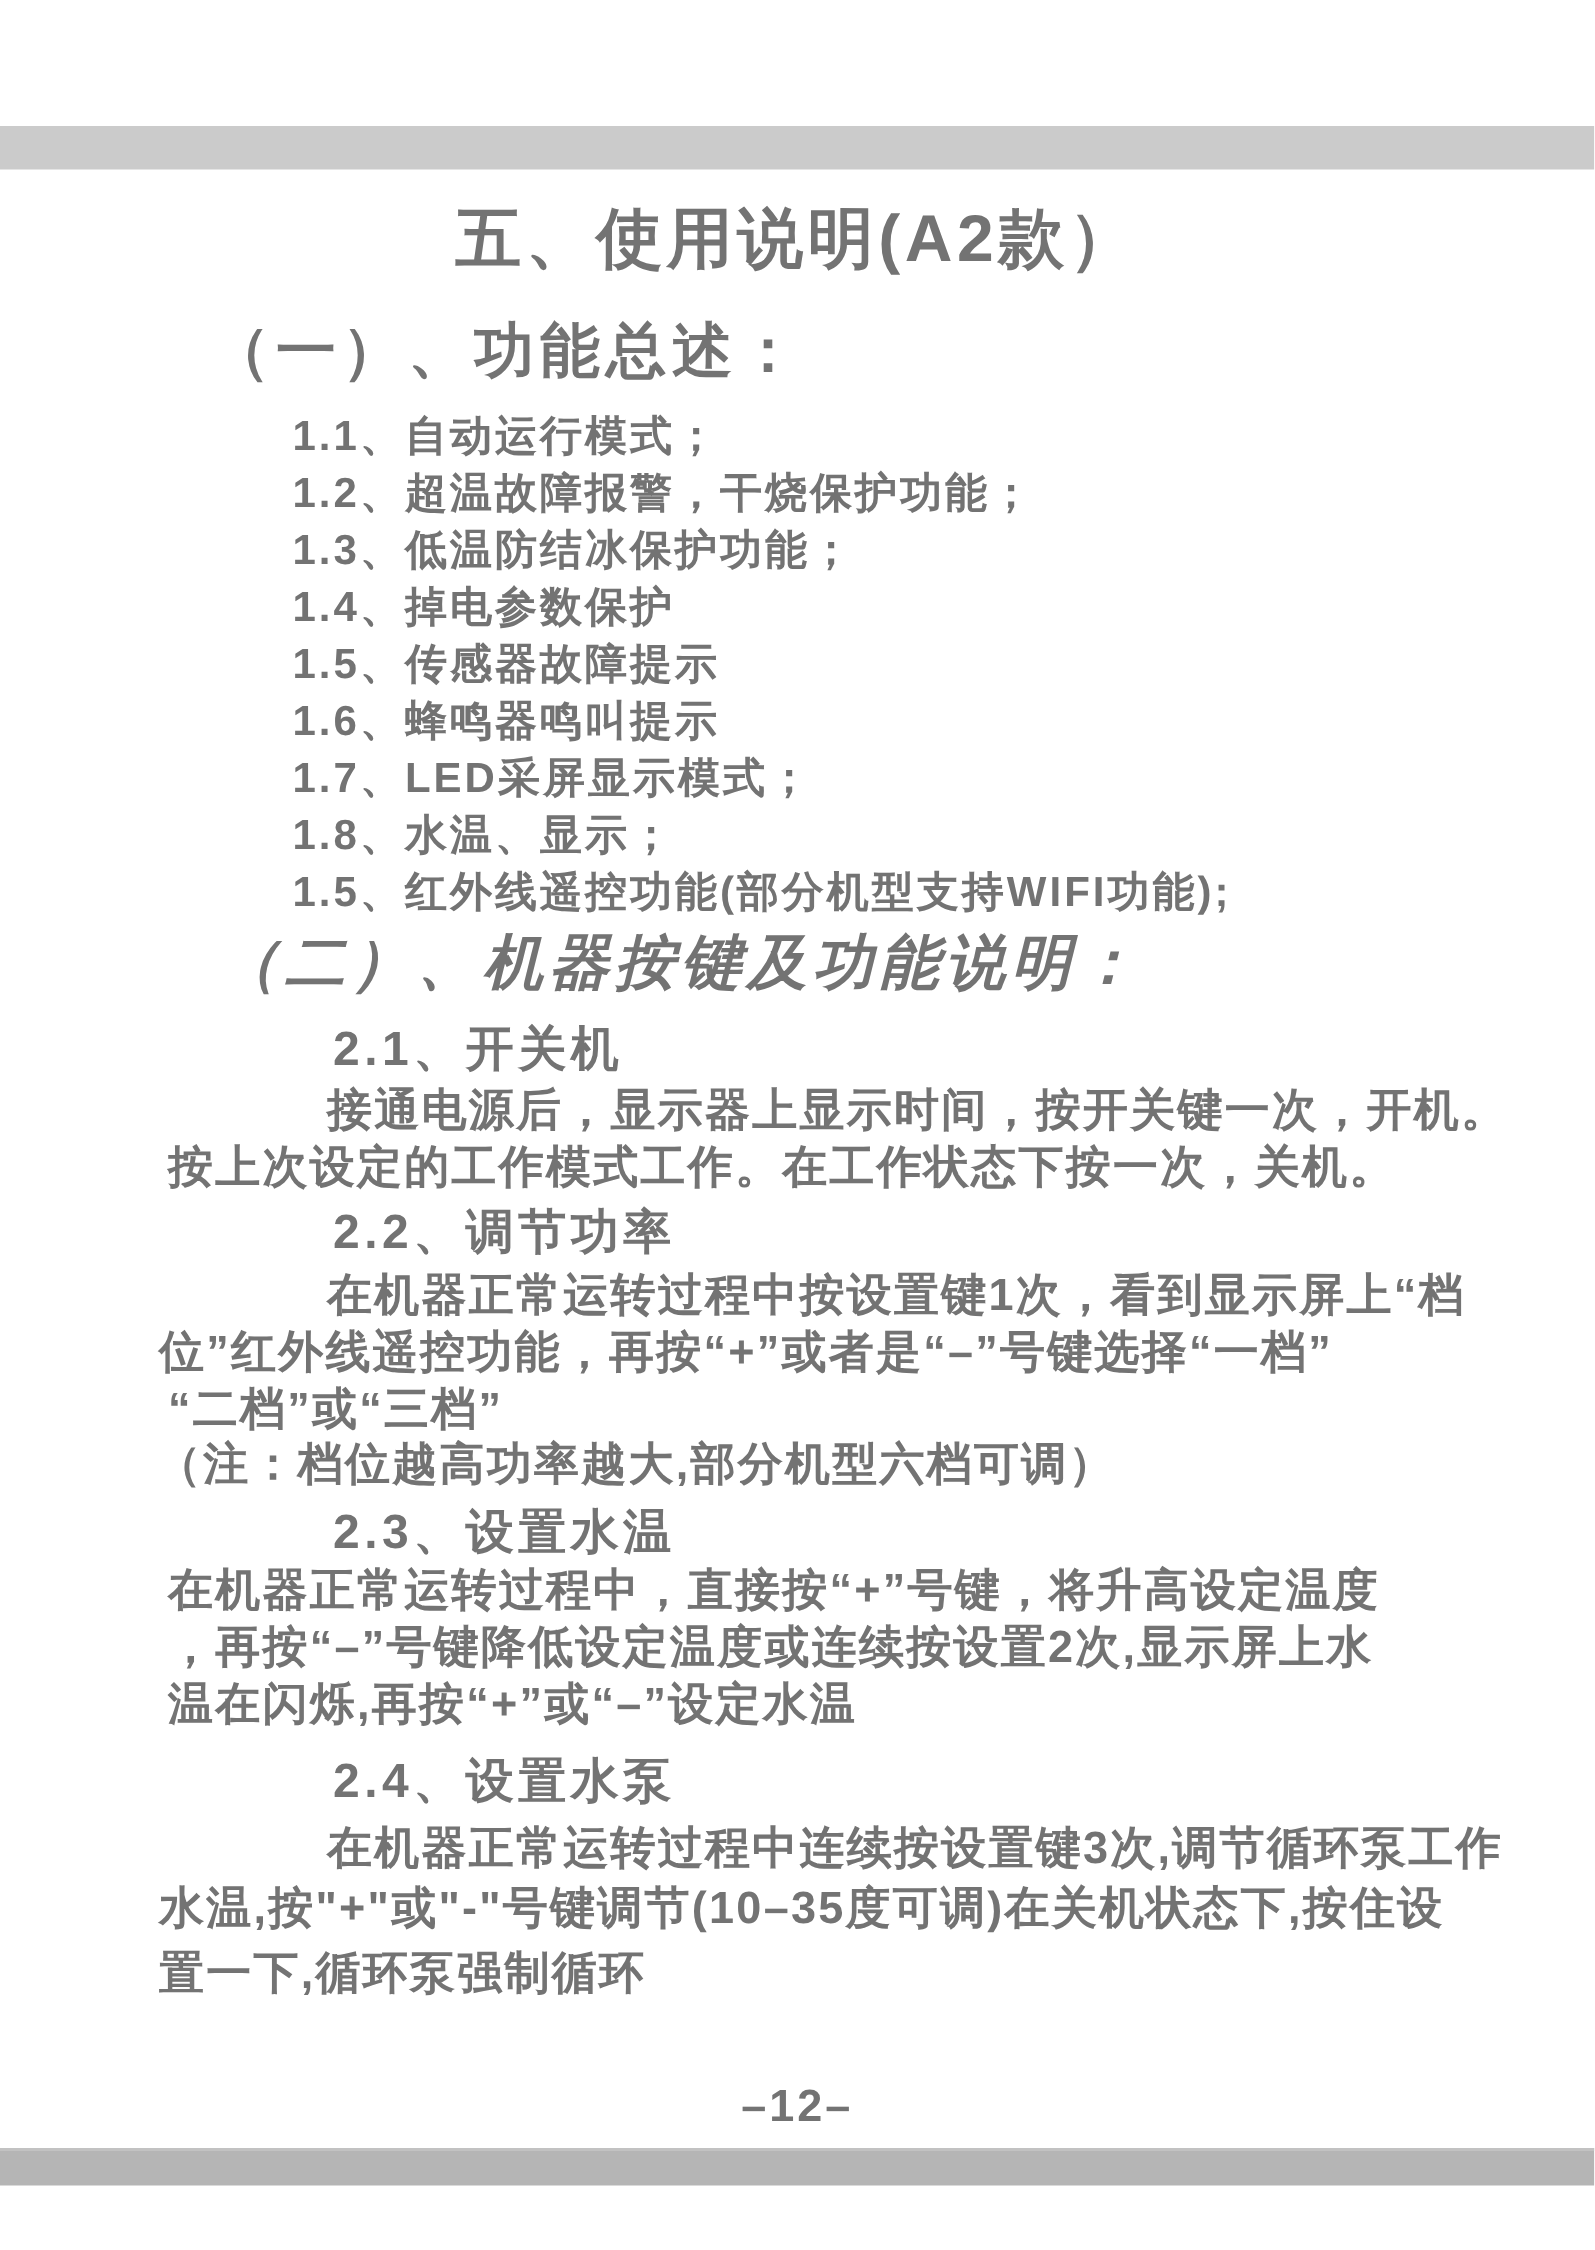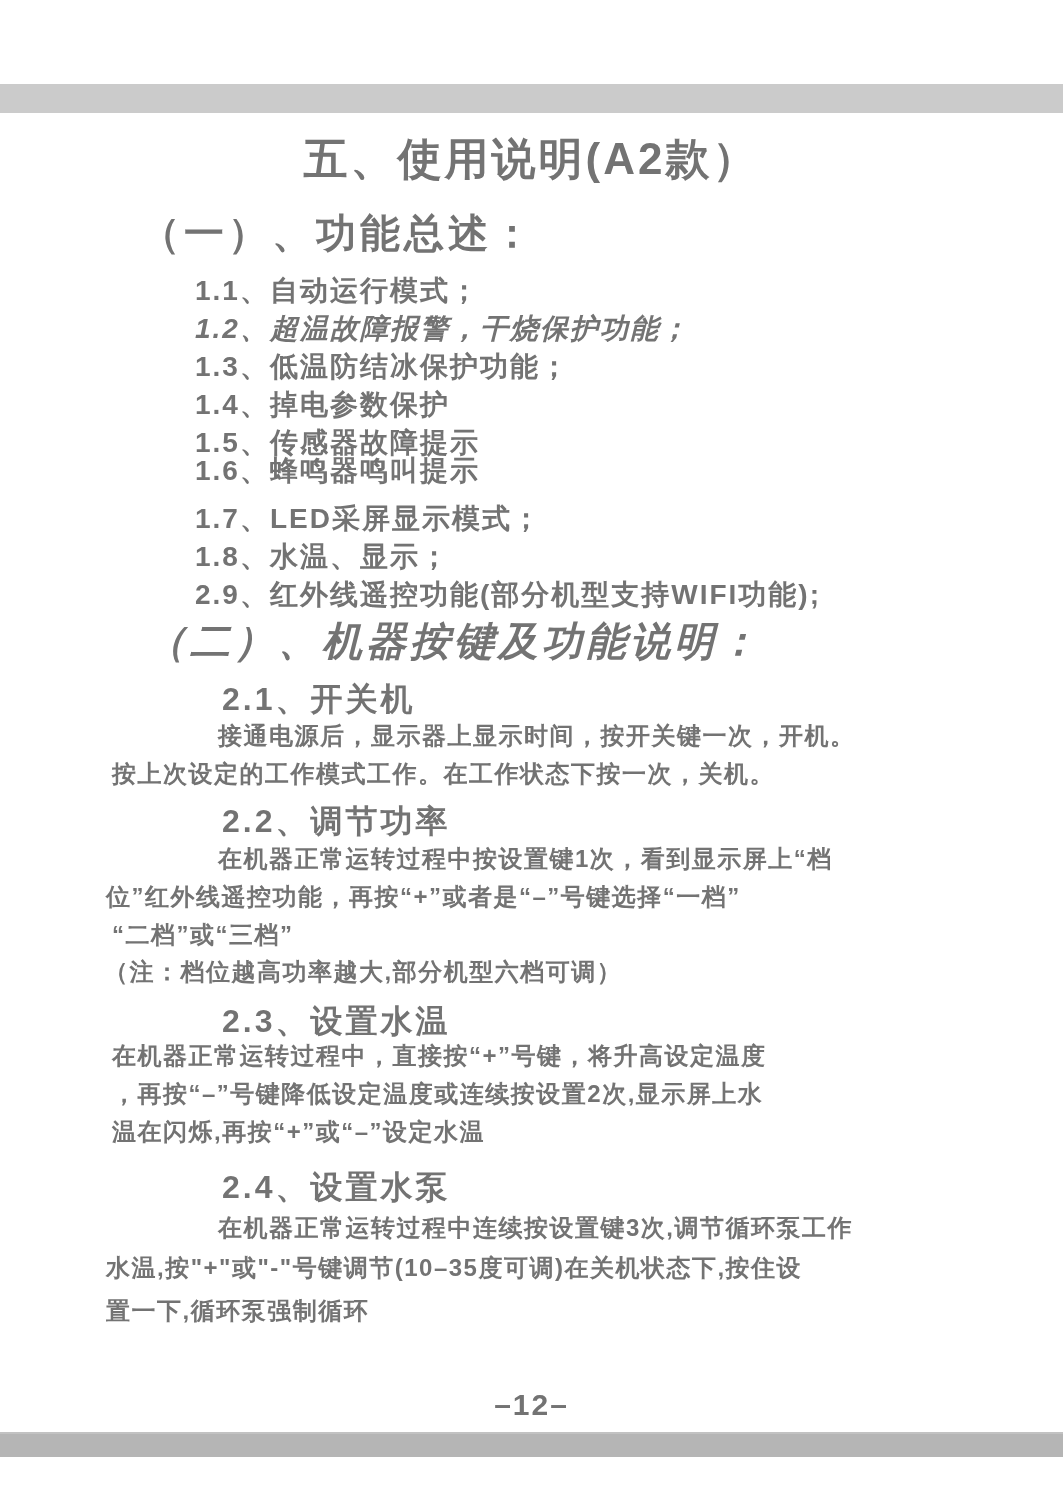--- a/index.html
+++ b/index.html
@@ -60,21 +60,21 @@
   }
   .h3 {
     position: absolute;
     left: 222px;
     font-size: 32px;
     letter-spacing: 3px;
     white-space: nowrap;
   }
   .ln {
     position: absolute;
-    font-size: 24px;
+    font-size: 30px;
     letter-spacing: 1.5px;
     white-space: nowrap;
   }
   .page-number {
     position: absolute;
     top: 1388px;
     left: 0;
     width: 100%;
     text-align: center;
     font-size: 30px;
@@ -86,28 +86,28 @@
 
 <div class="page">
 
   <div class="bar bar-top"></div>
 
   <div class="doc-title">五、使用说明(A2款）</div>
 
   <div class="h2 h2a">（一）、功能总述：</div>
 
   <div class="list-item" style="top:272px;">1.1、自动运行模式；</div>
-  <div class="list-item" style="top:310px;font-style:italic;">1.2、超温故障报警，干烧保护功能；</div>
+  <div class="list-item" style="top:310px;">1.2、超温故障报警，干烧保护功能；</div>
   <div class="list-item" style="top:348px;">1.3、低温防结冰保护功能；</div>
   <div class="list-item" style="top:386px;">1.4、掉电参数保护</div>
   <div class="list-item" style="top:424px;">1.5、传感器故障提示</div>
-  <div class="list-item" style="top:452px;">1.6、蜂鸣器鸣叫提示</div>
+  <div class="list-item" style="top:462px;">1.6、蜂鸣器鸣叫提示</div>
   <div class="list-item" style="top:500px;">1.7、LED采屏显示模式；</div>
   <div class="list-item" style="top:538px;">1.8、水温、显示；</div>
-  <div class="list-item" style="top:576px;">2.9、红外线遥控功能(部分机型支持WIFI功能);</div>
+  <div class="list-item" style="top:576px;">1.5、红外线遥控功能(部分机型支持WIFI功能);</div>
 
   <div class="h2 h2b">（二）、机器按键及功能说明：</div>
 
   <div class="h3" style="top:678px;">2.1、开关机</div>
   <div class="ln" style="top:720px; left:218px;">接通电源后，显示器上显示时间，按开关键一次，开机。</div>
   <div class="ln" style="top:758px; left:112px;">按上次设定的工作模式工作。在工作状态下按一次，关机。</div>
 
   <div class="h3" style="top:800px;">2.2、调节功率</div>
   <div class="ln" style="top:843px; left:218px;text-align:right;">在机器正常运转过程中按设置键1次，看到显示屏上“档</div>
   <div class="ln" style="top:881px; left:106px;">位”红外线遥控功能，再按“+”或者是“–”号键选择“一档”</div>

